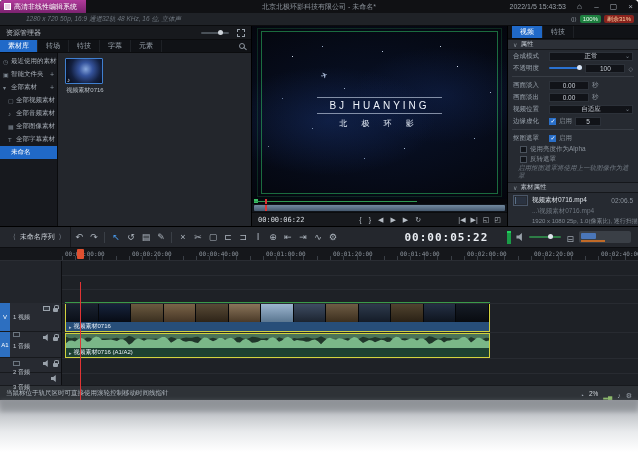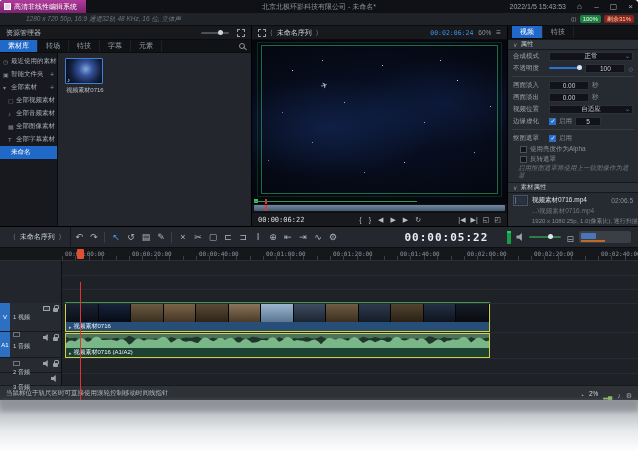--- a/index.html
+++ b/index.html
@@ -286,37 +286,30 @@
           <div class="thumbs">
             <div class="thumb-card">
               <div class="thumb"></div>
               <div class="thumb-label">视频素材0716</div>
             </div>
           </div>
         </div>
       </div>
 
       <div class="panel center">
-        <div class="panel-head preview-head">
-          <span class="ico-corners"></span>
-          <span class="chev l"></span>
-          <span class="seq-name">未命名序列</span>
-          <span class="chev r"></span>
-          <span class="pv-right">
-            <span class="pv-dur">00:02:06:24</span>
-            <span class="pv-zoom">60%</span>
-            <span class="ico-menu"></span>
-          </span>
-        </div>
         <div class="video-area">
           <div class="nebula"></div>
           <div class="stars"></div>
           <div class="safe-outer"></div>
           <div class="safe-frame"></div>
           <div class="plane">✈</div>
+          <div class="ovl">
+            <div><span class="ovl-en">BJ HUANYING</span></div>
+            <div class="ovl-cn">北 极 环 影</div>
+          </div>
         </div>
         <div class="mini-progress">
           <span class="mp-cap"></span>
           <span class="mp-line"></span>
           <span class="mp-tick"></span>
         </div>
         <div class="scrubbar">
           <div class="scrub-track"></div>
           <span class="scrub-tick"></span>
         </div>

